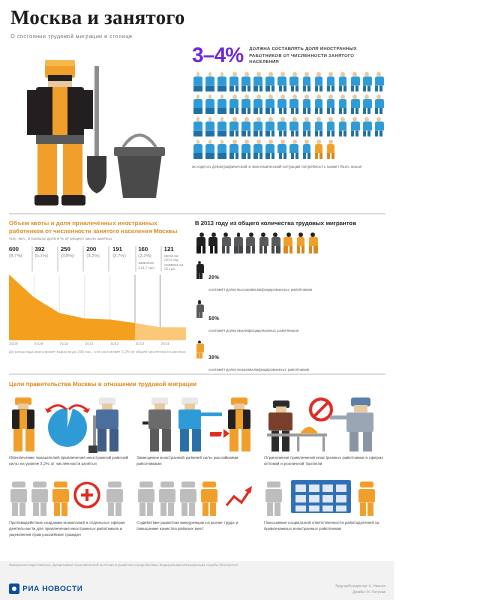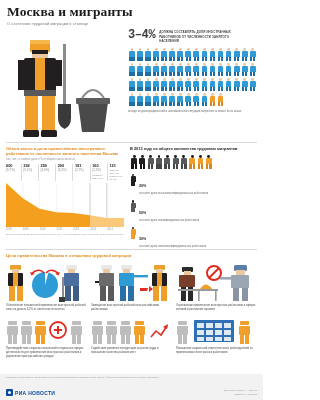--- a/index.html
+++ b/index.html
@@ -25,22 +25,22 @@
   }
 
   
   .hero { position:relative; height:115px; }
 
   .hero-left { position:absolute; left:6px; top:4px; width:118px; height:108px; }
 
   .hero-right { position:absolute; left:128px; top:3px; width:130px; }
   .bigstat-row { display:flex; align-items:flex-start; gap:4px; }
   .bigstat {
-    font-family:Liberation Mono, monospace;
-    font-size:12px; font-weight:700; color:#404040;
+    font-family:Liberation Sans, sans-serif;
+    font-size:14px; font-weight:700; color:#6d28d9;
     letter-spacing:-.4px; line-height:1; white-space:nowrap;
   }
   .bigstat-note {
     font-size:2.9px; line-height:1.5; color:#3d3d3d;
     text-transform:uppercase; letter-spacing:.15px;
     max-width:86px; padding-top:1.5px; font-weight:700;
   }
   .people-grid {
     margin-top:4px; width:130px;
     display:flex; flex-wrap:wrap; gap:0px;
@@ -113,21 +113,21 @@
   .logo-mark:after { content:""; position:absolute; left:1.6px; top:1.6px; width:3.8px; height:3.8px; background:#fff; border-radius:50%; }
   .logo-text { font-size:5px; font-weight:700; color:#0a4b9e; letter-spacing:.3px; }
   .f-right { position:absolute; right:6px; bottom:4px; font-size:2.4px; color:#9a9a9a; text-align:right; line-height:1.4; }
 </style>
 </head>
 <body>
 
 <div class="page">
 
   <div class="header">
-    <div class="title">Москва и мигранты</div>
+    <div class="title">Москва и занятого</div>
     <div class="subtitle">О состоянии трудовой миграции в столице</div>
   </div>
 
   <div class="hero">
 
     <div class="hero-left">
       <svg width="118" height="108" viewBox="0 0 118 108">
 
         <rect x="24" y="10" width="20" height="12" rx="1.5" fill="#f0a02a"></rect>
         <rect x="24" y="10" width="20" height="4" rx="1" fill="#f7b84b"></rect>

